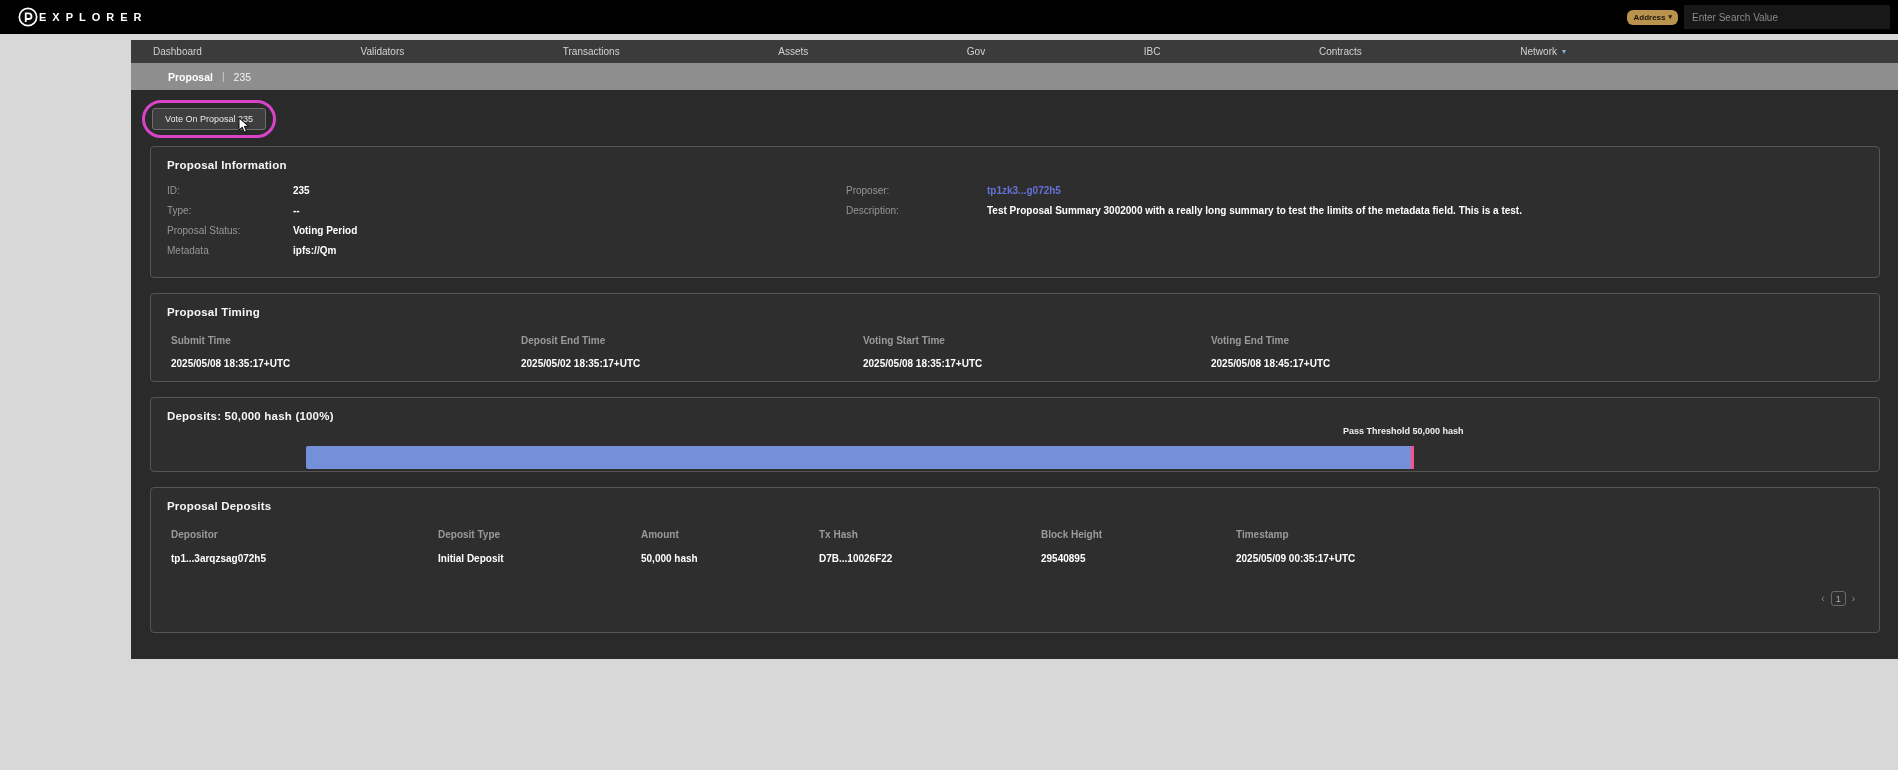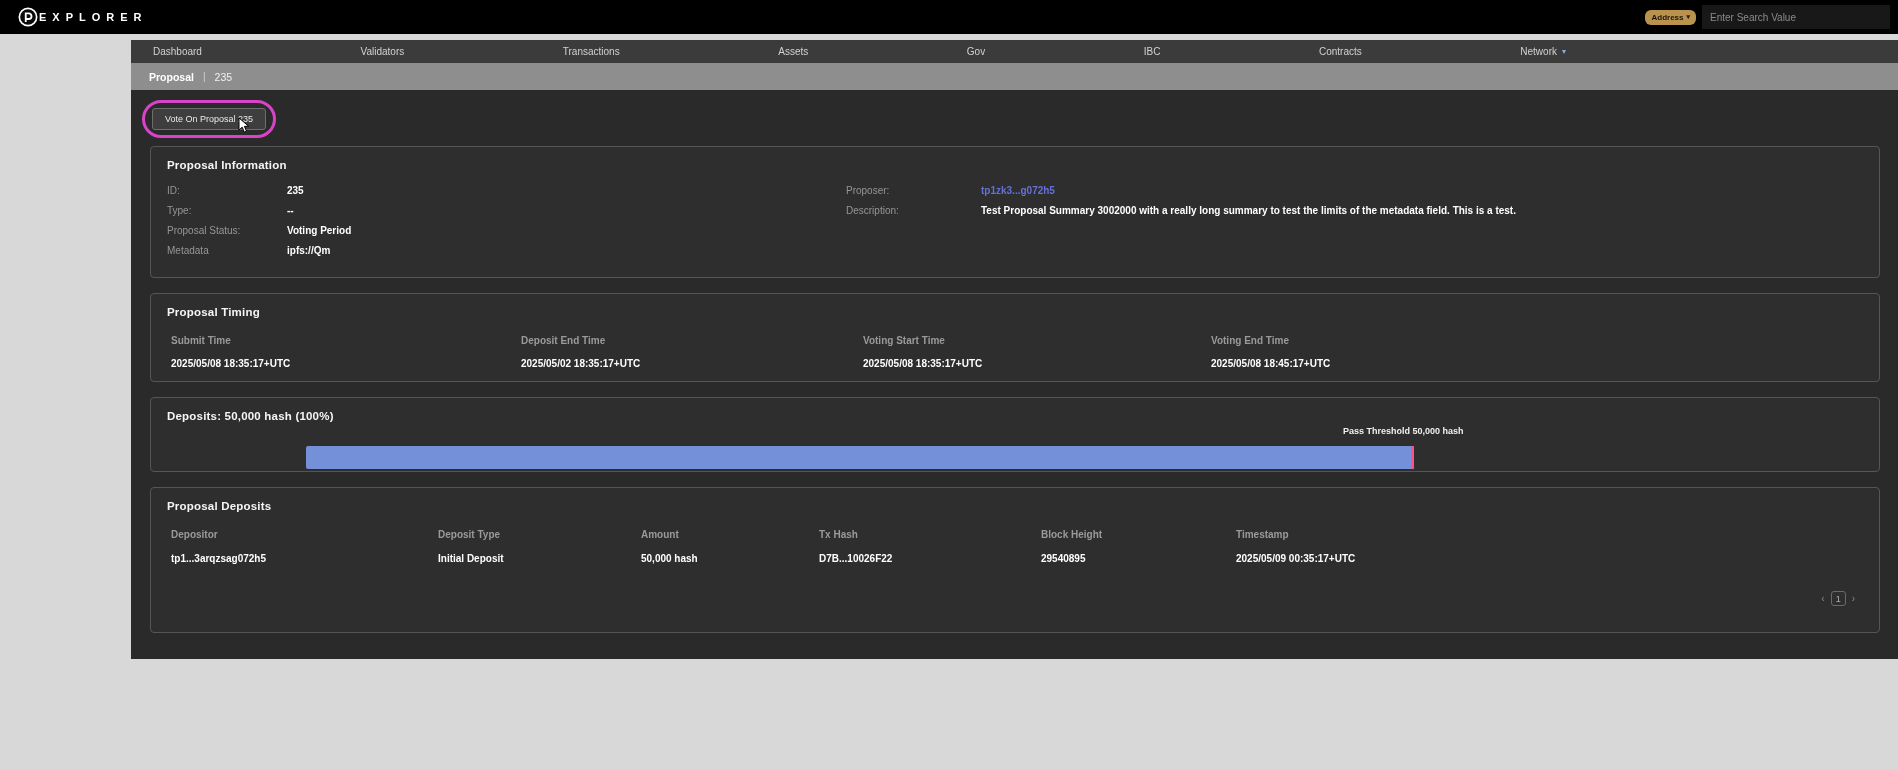--- a/index.html
+++ b/index.html
@@ -17,37 +17,37 @@
   .brand { display:flex; align-items:center; gap:1px; }
   .brand-text { color:#fff; font-size:11px; font-weight:700; letter-spacing:6px; }
   .search-area { display:flex; align-items:center; gap:6px; }
   .addr-btn {
     background:#b9924e; color:#1d160c; font-size:8px; font-weight:700;
     border:none; border-radius:6px; height:15px; padding:0 6px;
     display:flex; align-items:center; gap:3px; cursor:pointer;
   }
   .addr-caret { font-size:7px; color:#2a2113; }
   .search-input {
-    background:#181818; border:none; color:#c5c5c5; height:22px; width:188px;
+    background:#181818; border:none; color:#c5c5c5; height:22px; width:206px;
     font-size:10px; padding:12px 8px; outline:none;
   }
   .search-input::placeholder { color:#8b8b8b; }
   
   .gap-strip { height:6px; }
   .page { margin-left:131px; }
   
   .nav {
     height:23px; background:#3b3b3b; display:flex; align-items:center;
     justify-content:space-between; padding:0 332px 0 22px;
   }
   .nav-item { color:#d2d2d2; font-size:10px; cursor:pointer; white-space:nowrap; }
   .nav-network { display:flex; align-items:center; gap:5px; cursor:pointer; }
   .nav-caret { color:#7fb2e0; font-size:8px; }
   
-  .breadcrumb { height:27px; background:#8e8e8e; display:flex; align-items:center; padding:0 18px; gap:9px; }
+  .breadcrumb { height:27px; background:#8e8e8e; display:flex; align-items:center; padding:0 37px; gap:9px; }
   .bc-section { color:#fff; font-size:10.5px; font-weight:700; cursor:pointer; }
   .bc-divider { color:#cfcfcf; font-size:10px; }
   .bc-id { color:#f2f2f2; font-size:10.5px; }
   
   .main { background:#2a2a2a; height:569px; padding:15px 18px 0 19px; position:relative; }
   
   .vote-wrap { position:relative; display:inline-block; margin:3px 0 16px 2px; }
   .vote-btn {
     background:#3e3e3e; border:1px solid #6e6e6e; color:#e9e9e9;
     font-size:9px; height:22px; padding:0 12px; border-radius:3px; cursor:pointer;
@@ -59,21 +59,21 @@
   }
   .cursor-svg { position:absolute; left:86px; top:9px; z-index:3; }
   
   .card {
     border:1px solid #555; border-radius:4px; background:#2e2e2e;
     padding:12px 16px; margin-bottom:15px; position:relative;
   }
   .card-title { color:#f5f5f5; font-size:11.5px; font-weight:700; letter-spacing:.2px; }
   
   .info-grid { display:grid; grid-template-columns:679px 1fr; margin-top:14px; }
-  .field { display:flex; margin-bottom:9px; align-items:baseline; }
+  .field { display:flex; margin-bottom:9px; align-items:baseline;gap:6px; }
   .field-label { color:#969696; font-size:10px; width:120px; flex:none; }
   .info-right .field-label { width:135px; }
   .field-value { color:#fff; font-size:10px; font-weight:700; }
   .link { color:#6471d8; font-weight:700; cursor:pointer; text-decoration:none; }
   
   .timing-grid { display:grid; grid-template-columns:350px 342px 348px auto; margin-top:17px; padding-left:4px; }
   .timing-label { color:#9a9a9a; font-size:10px; font-weight:600; margin-bottom:12px; }
   .timing-value { color:#fff; font-size:10px; font-weight:700; }
   
   .card-deposits-bar { height:75px; }

